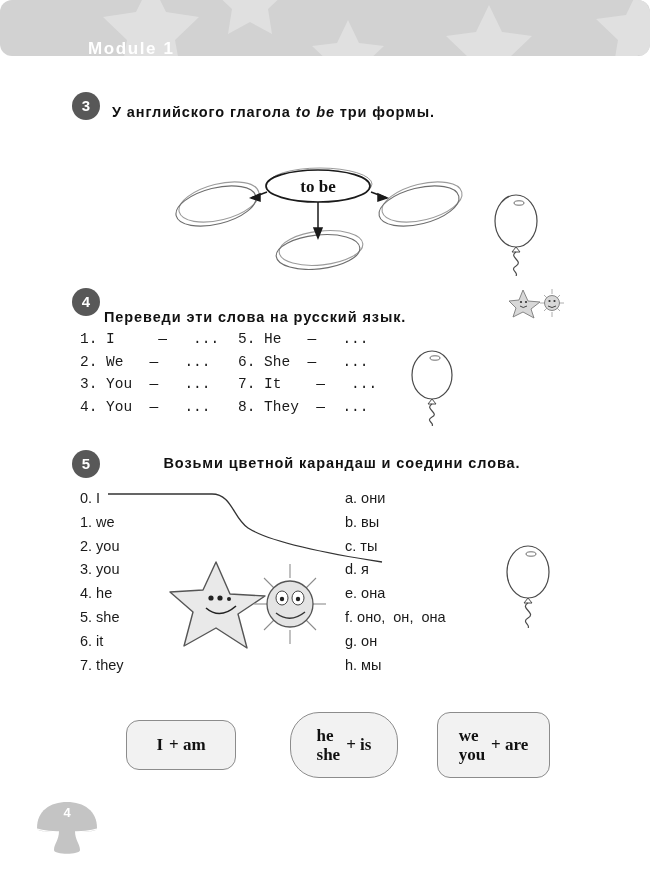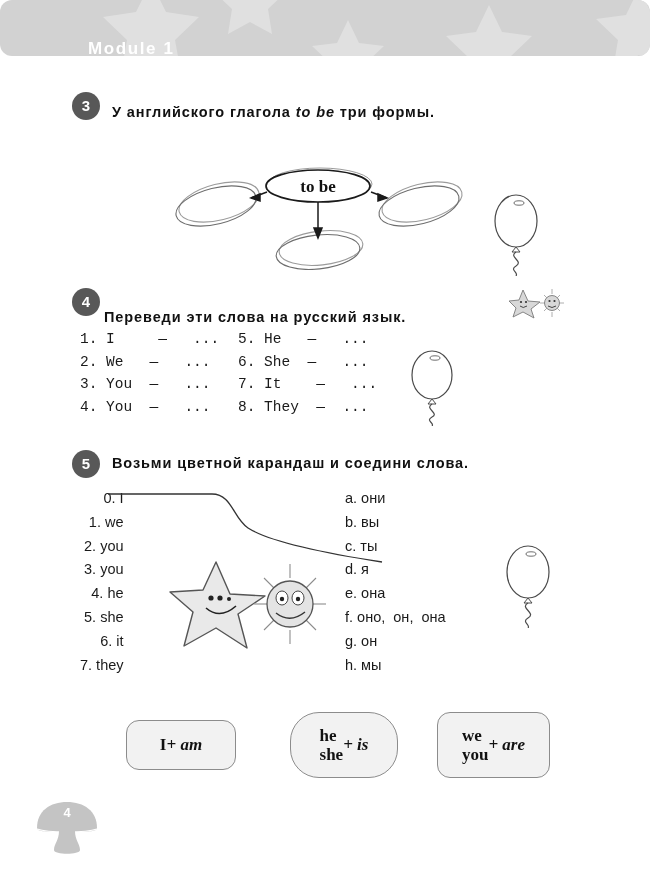--- a/index.html
+++ b/index.html
@@ -111,29 +111,29 @@
   #ex4-balloon {
     position: absolute;
     left: 404px;
     top: 348px;
     width: 58px;
     height: 78px;
   }
 
   
   #ex5-badge { left: 72px; top: 450px; }
-  #ex5-title { left: 112px; top: 453px; width: 460px; }
+  #ex5-title { left: 112px; top: 453px; width: 460px; text-align: center; }
   .ex5-list {
     position: absolute;
     font-size: 14.5px;
     line-height: 23.8px;
     color: #1a1a1a;
     white-space: pre;
   }
-  #ex5-left { left: 80px; top: 487px; text-align: right; }
+  #ex5-left { left: 80px; top: 487px; }
   #ex5-right { left: 345px; top: 487px; }
   #ex5-link {
     position: absolute;
     left: 100px;
     top: 484px;
     width: 290px;
     height: 90px;
   }
   #ex5-art {
     position: absolute;
@@ -168,21 +168,21 @@
   #box1 { left: 126px; top: 720px; width: 110px; height: 50px; }
   #box2 { left: 290px; top: 712px; width: 108px; height: 66px; border-radius: 29px; }
   #box3 { left: 437px; top: 712px; width: 113px; height: 66px; }
   .stack {
     display: inline-block;
     text-align: left;
     line-height: 19px;
   }
   .plusword {
     display: inline-block;
-    font-style: italic;
+    padding-left: 6px;
   }
 
   
   #page-mushroom {
     position: absolute;
     left: 34px;
     top: 800px;
     width: 66px;
     height: 56px;
   }

